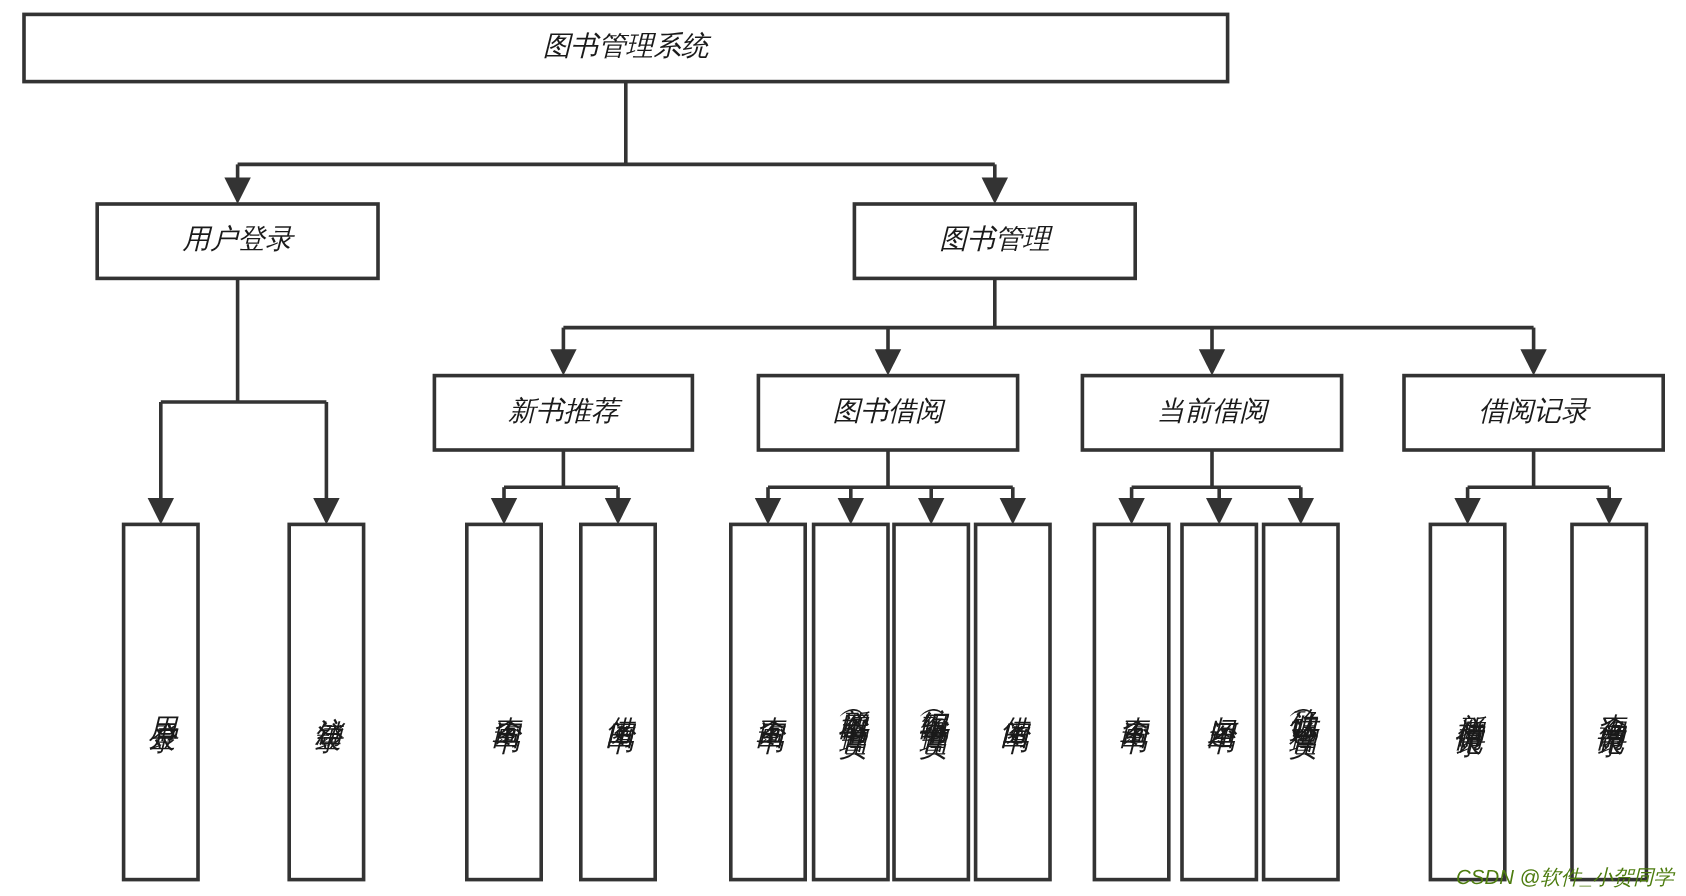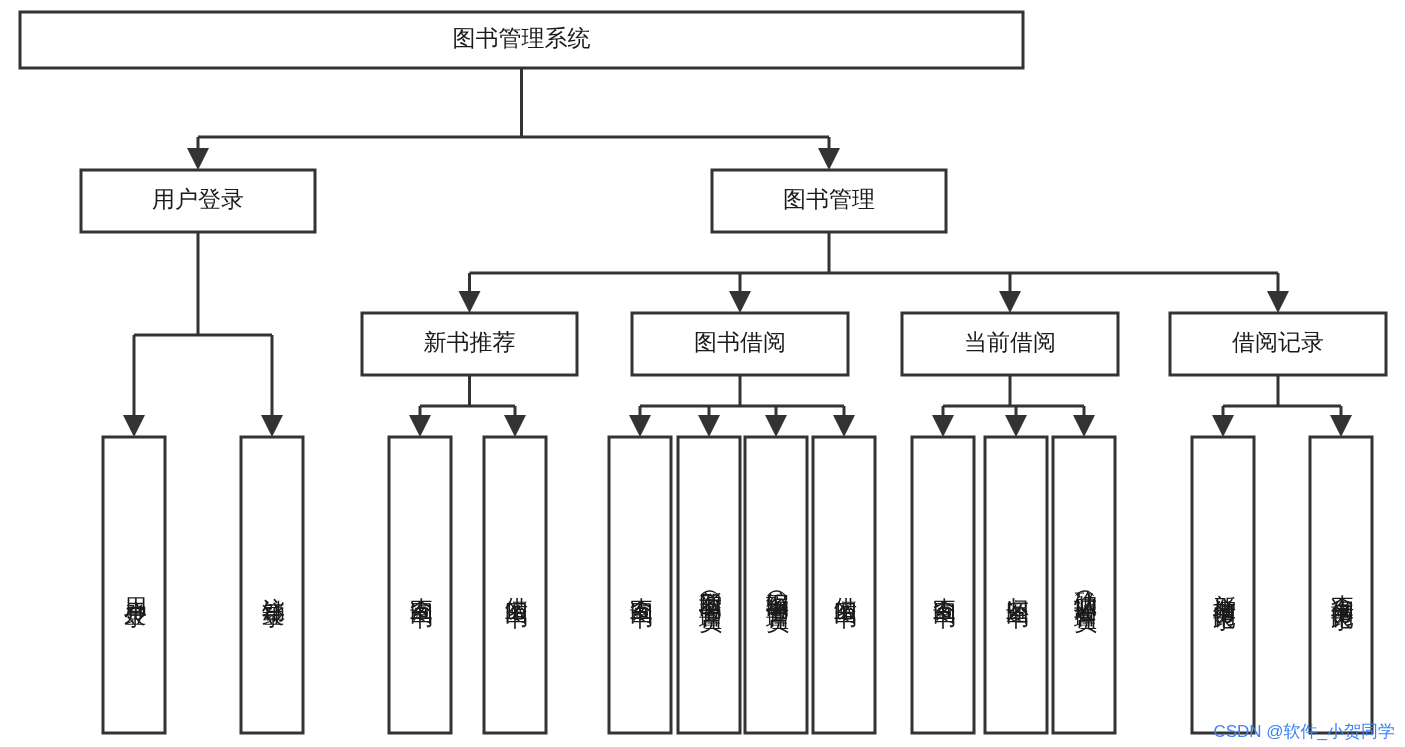--- a/index.html
+++ b/index.html
@@ -12,20 +12,21 @@
     width: 1405px;
     height: 747px;
     font-family: "Liberation Sans", "DejaVu Sans", sans-serif;
     overflow: hidden;
   }
   #diagram-root {
     position: relative;
     width: 1405px;
     height: 747px;
     background: #ffffff;
+    font-style: italic;
   }
   svg.diagram-canvas {
     position: absolute;
     left: 0;
     top: 0;
     width: 1405px;
     height: 747px;
     display: block;
   }
   .node-box {
@@ -58,21 +59,21 @@
     dominant-baseline: middle;
     writing-mode: vertical-rl;
     letter-spacing: 3px;
   }
   .watermark-text {
     position: absolute;
     right: 10px;
     bottom: 4px;
     font-family: "Liberation Sans", "DejaVu Sans", sans-serif;
     font-size: 17px;
-    color: #3b82f6;
+    color: #4d7c0f;
     white-space: nowrap;
     user-select: none;
   }
 </style>
 </head>
 <body>
 
 <div id="diagram-root">
   <svg class="diagram-canvas" viewBox="0 0 1405 747">
     <g id="connector-layer">

